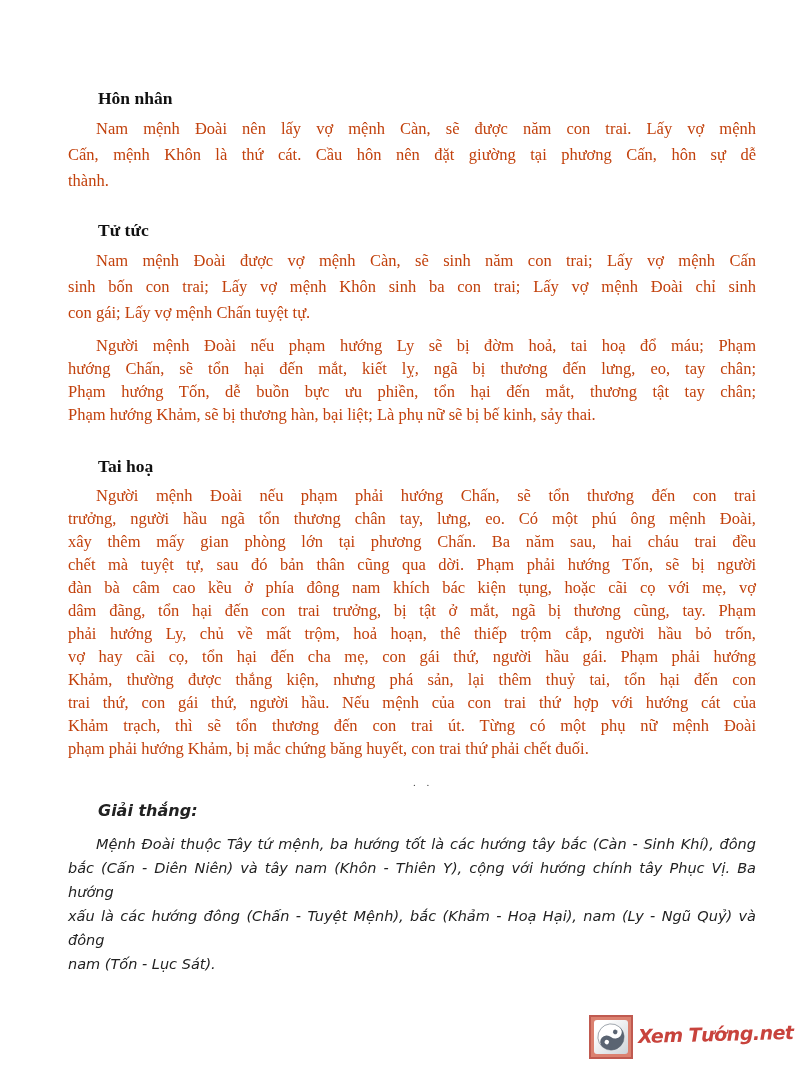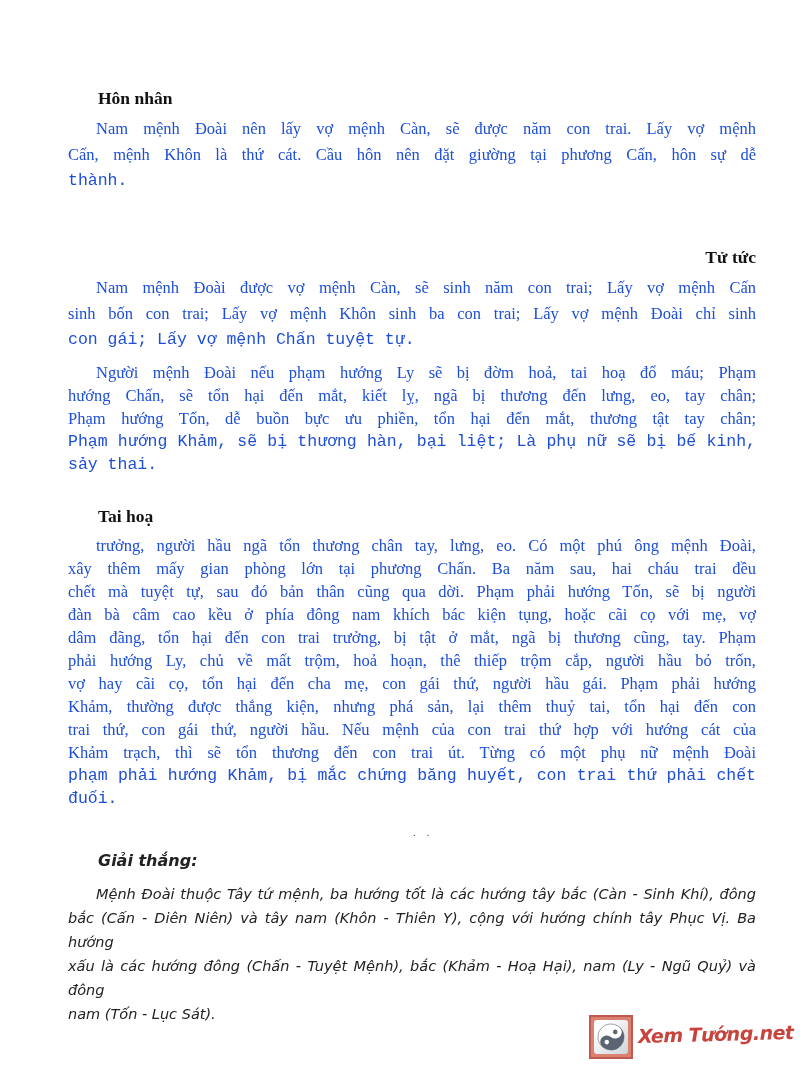--- a/index.html
+++ b/index.html
@@ -22,35 +22,35 @@
   
   .sec-heading {
     font-family:"Liberation Serif", serif;
     font-weight:bold;
     font-size:17.5px;
     line-height:24px;
     margin-left:30px;
     color:#111;
   }
   .h1 { margin-top:86px; }
-  .h2 { margin-top:51px;text-align:right; }
+  .h2 { margin-top:24px; }
   .h3 { margin-top:20px; }
   .h4 { margin-top:28px; }
 
   
   .para { width:688px; }
   .para .line {
     text-align:justify;
     text-align-last:justify;
     white-space:normal;
     font-size:16.5px;
-    color:#1d4ed8;
+    color:#c2410c;
   }
   .para .line:first-child { text-indent:28px; }
-  .para .line:last-child  { text-align-last:left;font-family:Liberation Mono, monospace; }
+  .para .line:last-child  { text-align-last:left; }
 
   .p-loose { margin-top:6px; }
   .p-loose .line { line-height:26px; }
   .p-tight { margin-top:8px; }
   .p-tight .line { line-height:23px; }
 
   
   .artifact-dots {
     margin-top:18px;
     margin-left:345px;
@@ -134,20 +134,21 @@
 
     <div class="para p-tight">
         <div class="line">Người mệnh Đoài nếu phạm hướng Ly sẽ bị đờm hoả, tai hoạ đổ máu; Phạm</div>
         <div class="line">hướng Chấn, sẽ tổn hại đến mắt, kiết lỵ, ngã bị thương đến lưng, eo, tay chân;</div>
         <div class="line">Phạm hướng Tốn, dễ buồn bực ưu phiền, tổn hại đến mắt, thương tật tay chân;</div>
         <div class="line">Phạm hướng Khảm, sẽ bị thương hàn, bại liệt; Là phụ nữ sẽ bị bế kinh, sảy thai.</div>
       </div>
 
     <div class="sec-heading h4">Tai hoạ</div>
     <div class="para p-tight" style="margin-top:6px;">
+        <div class="line">Người mệnh Đoài nếu phạm phải hướng Chấn, sẽ tổn thương đến con trai</div>
         <div class="line">trưởng, người hầu ngã tổn thương chân tay, lưng, eo. Có một phú ông mệnh Đoài,</div>
         <div class="line">xây thêm mấy gian phòng lớn tại phương Chấn. Ba năm sau, hai cháu trai đều</div>
         <div class="line">chết mà tuyệt tự, sau đó bản thân cũng qua dời. Phạm phải hướng Tốn, sẽ bị người</div>
         <div class="line">đàn bà câm cao kều ở phía đông nam khích bác kiện tụng, hoặc cãi cọ với mẹ, vợ</div>
         <div class="line">dâm đãng, tổn hại đến con trai trưởng, bị tật ở mắt, ngã bị thương cũng, tay. Phạm</div>
         <div class="line">phải hướng Ly, chủ về mất trộm, hoả hoạn, thê thiếp trộm cắp, người hầu bỏ trốn,</div>
         <div class="line">vợ hay cãi cọ, tổn hại đến cha mẹ, con gái thứ, người hầu gái. Phạm phải hướng</div>
         <div class="line">Khảm, thường được thắng kiện, nhưng phá sản, lại thêm thuỷ tai, tổn hại đến con</div>
         <div class="line">trai thứ, con gái thứ, người hầu. Nếu mệnh của con trai thứ hợp với hướng cát của</div>
         <div class="line">Khảm trạch, thì sẽ tổn thương đến con trai út. Từng có một phụ nữ mệnh Đoài</div>

